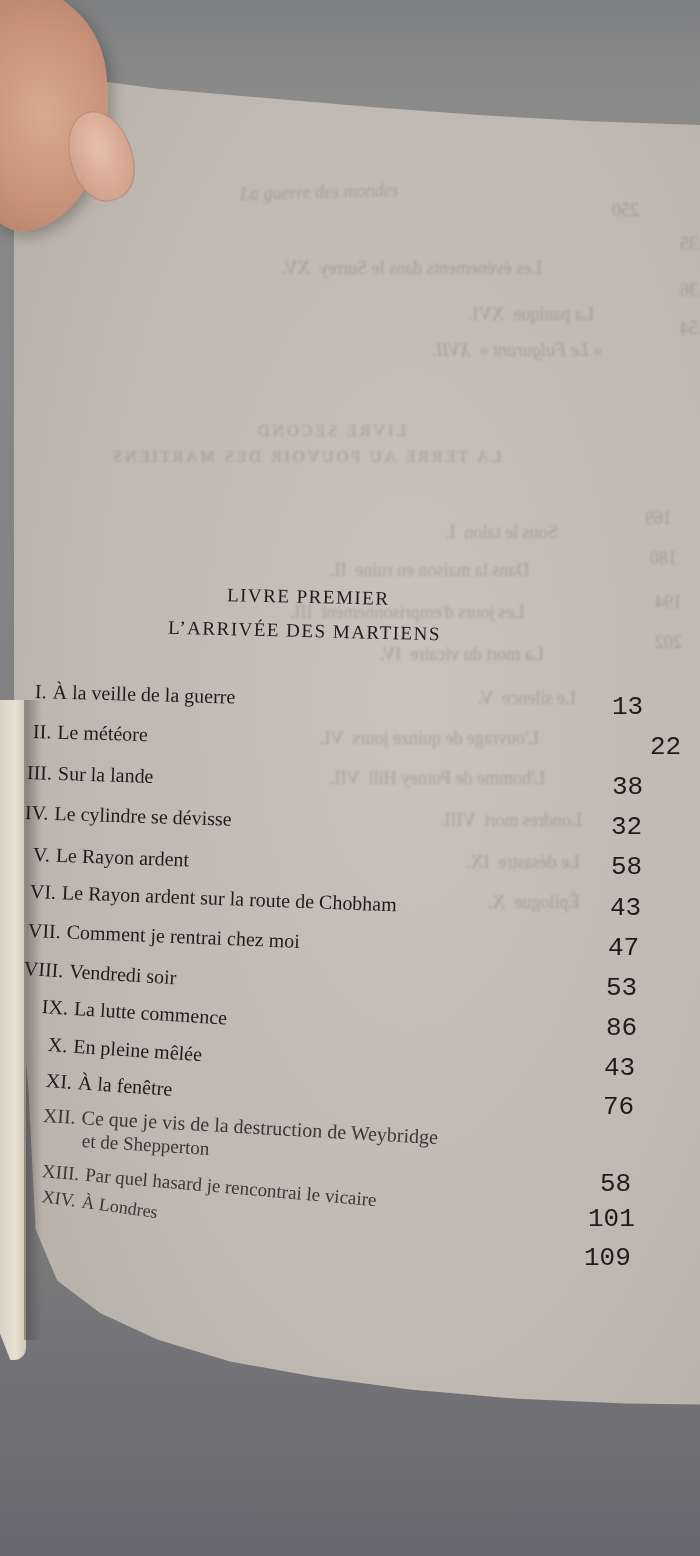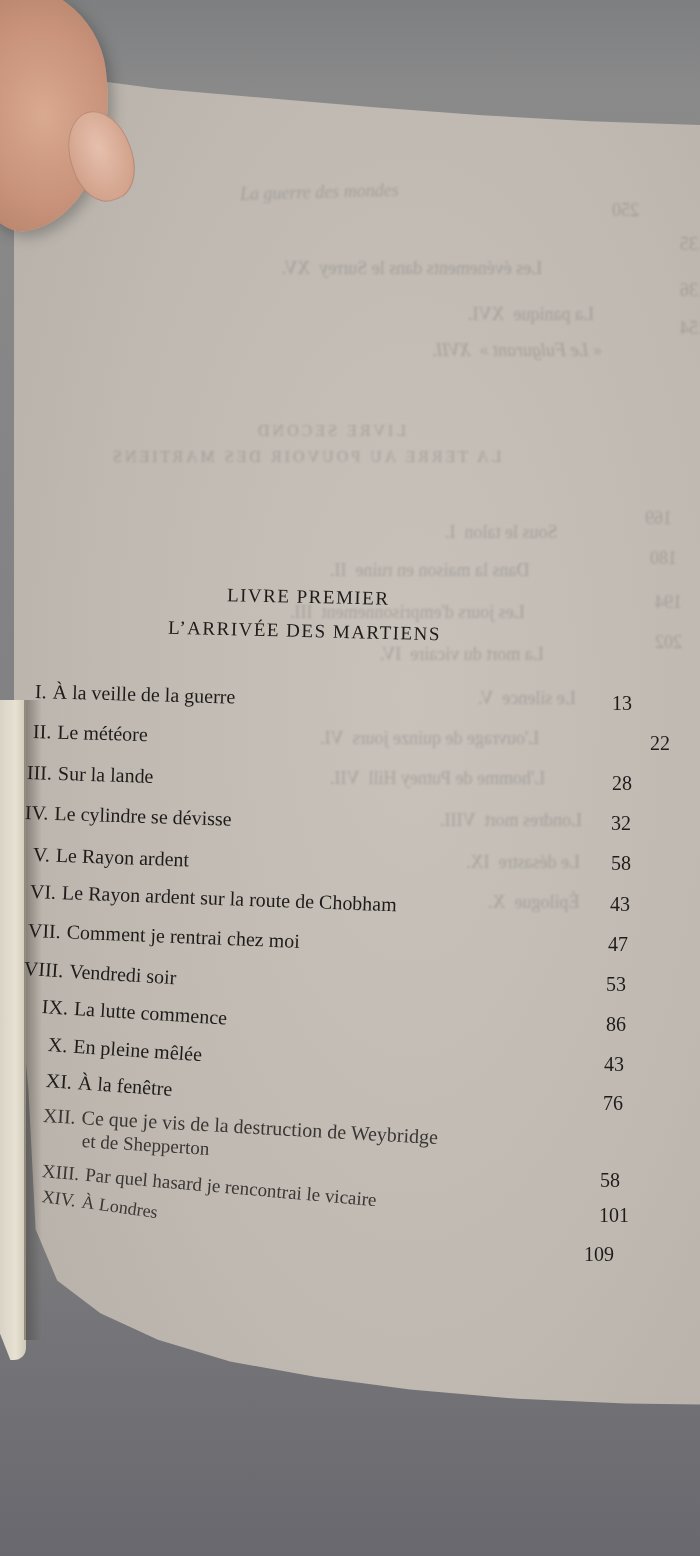--- a/index.html
+++ b/index.html
@@ -113,23 +113,24 @@
     }
     .entry {
       position: absolute;
       white-space: nowrap;
       font-size: 20px;
       transform-origin: left center;
     }
     .entry .num { margin-right: 6px; }
     .page-num {
       position: absolute;
-      font-size: 20px;
+      font-size: 26px;
       white-space: nowrap;
       text-align: right;
+      font-family: Liberation Mono, monospace;
     }
     .entry.faded { color: #3a3633; }
   </style>
 </head>
 <body>
 
 <div class="scene">
   <div class="page"></div>
   <div class="page-edge-left"></div>
   <div class="page-shadow-left"></div>
@@ -180,21 +181,21 @@
     <div class="page-num" style="left:612px; top:692px;">13</div>
 
     <div class="entry" style="left:33px; top:720px; transform: rotate(1.6deg);">
       <span class="num">II.</span><span>Le météore</span>
     </div>
     <div class="page-num" style="left:612px; top:732px;margin-left:38px;">22</div>
 
     <div class="entry" style="left:27px; top:761px; transform: rotate(1.8deg);">
       <span class="num">III.</span><span>Sur la lande</span>
     </div>
-    <div class="page-num" style="left:612px; top:772px;">28</div>
+    <div class="page-num" style="left:612px; top:772px;">38</div>
 
     <div class="entry" style="left:25px; top:801px; transform: rotate(1.9deg);">
       <span class="num">IV.</span><span>Le cylindre se dévisse</span>
     </div>
     <div class="page-num" style="left:611px; top:812px;">32</div>
 
     <div class="entry" style="left:33px; top:843px; transform: rotate(2.0deg);">
       <span class="num">V.</span><span>Le Rayon ardent</span>
     </div>
     <div class="page-num" style="left:611px; top:852px;">58</div>
@@ -231,21 +232,21 @@
 
     <div class="entry faded" style="left:43px; top:1104px; transform: rotate(3.2deg);">
       <span class="num">XII.</span><span>Ce que je vis de la destruction de Weybridge</span>
     </div>
     <div class="entry faded" style="left:82px; top:1130px; font-size:19px; transform: rotate(3.6deg);">et de Shepperton</div>
     <div class="page-num" style="left:600px; top:1169px;">58</div>
 
     <div class="entry faded" style="left:42px; top:1160px; font-size:19px; transform: rotate(5.0deg);">
       <span class="num">XIII.</span><span>Par quel hasard je rencontrai le vicaire</span>
     </div>
-    <div class="page-num" style="left:588px; top:1204px;margin-left:11px;">101</div>
+    <div class="page-num" style="left:588px; top:1204px;">101</div>
 
     <div class="entry faded" style="left:42px; top:1186px; font-size:18px; transform: rotate(8deg);">
       <span class="num">XIV.</span><span>À Londres</span>
     </div>
     <div class="page-num" style="left:584px; top:1243px;">109</div>
   </div>
 
   <div class="thumb"></div>
   <div class="thumbnail"></div>
 </div>

